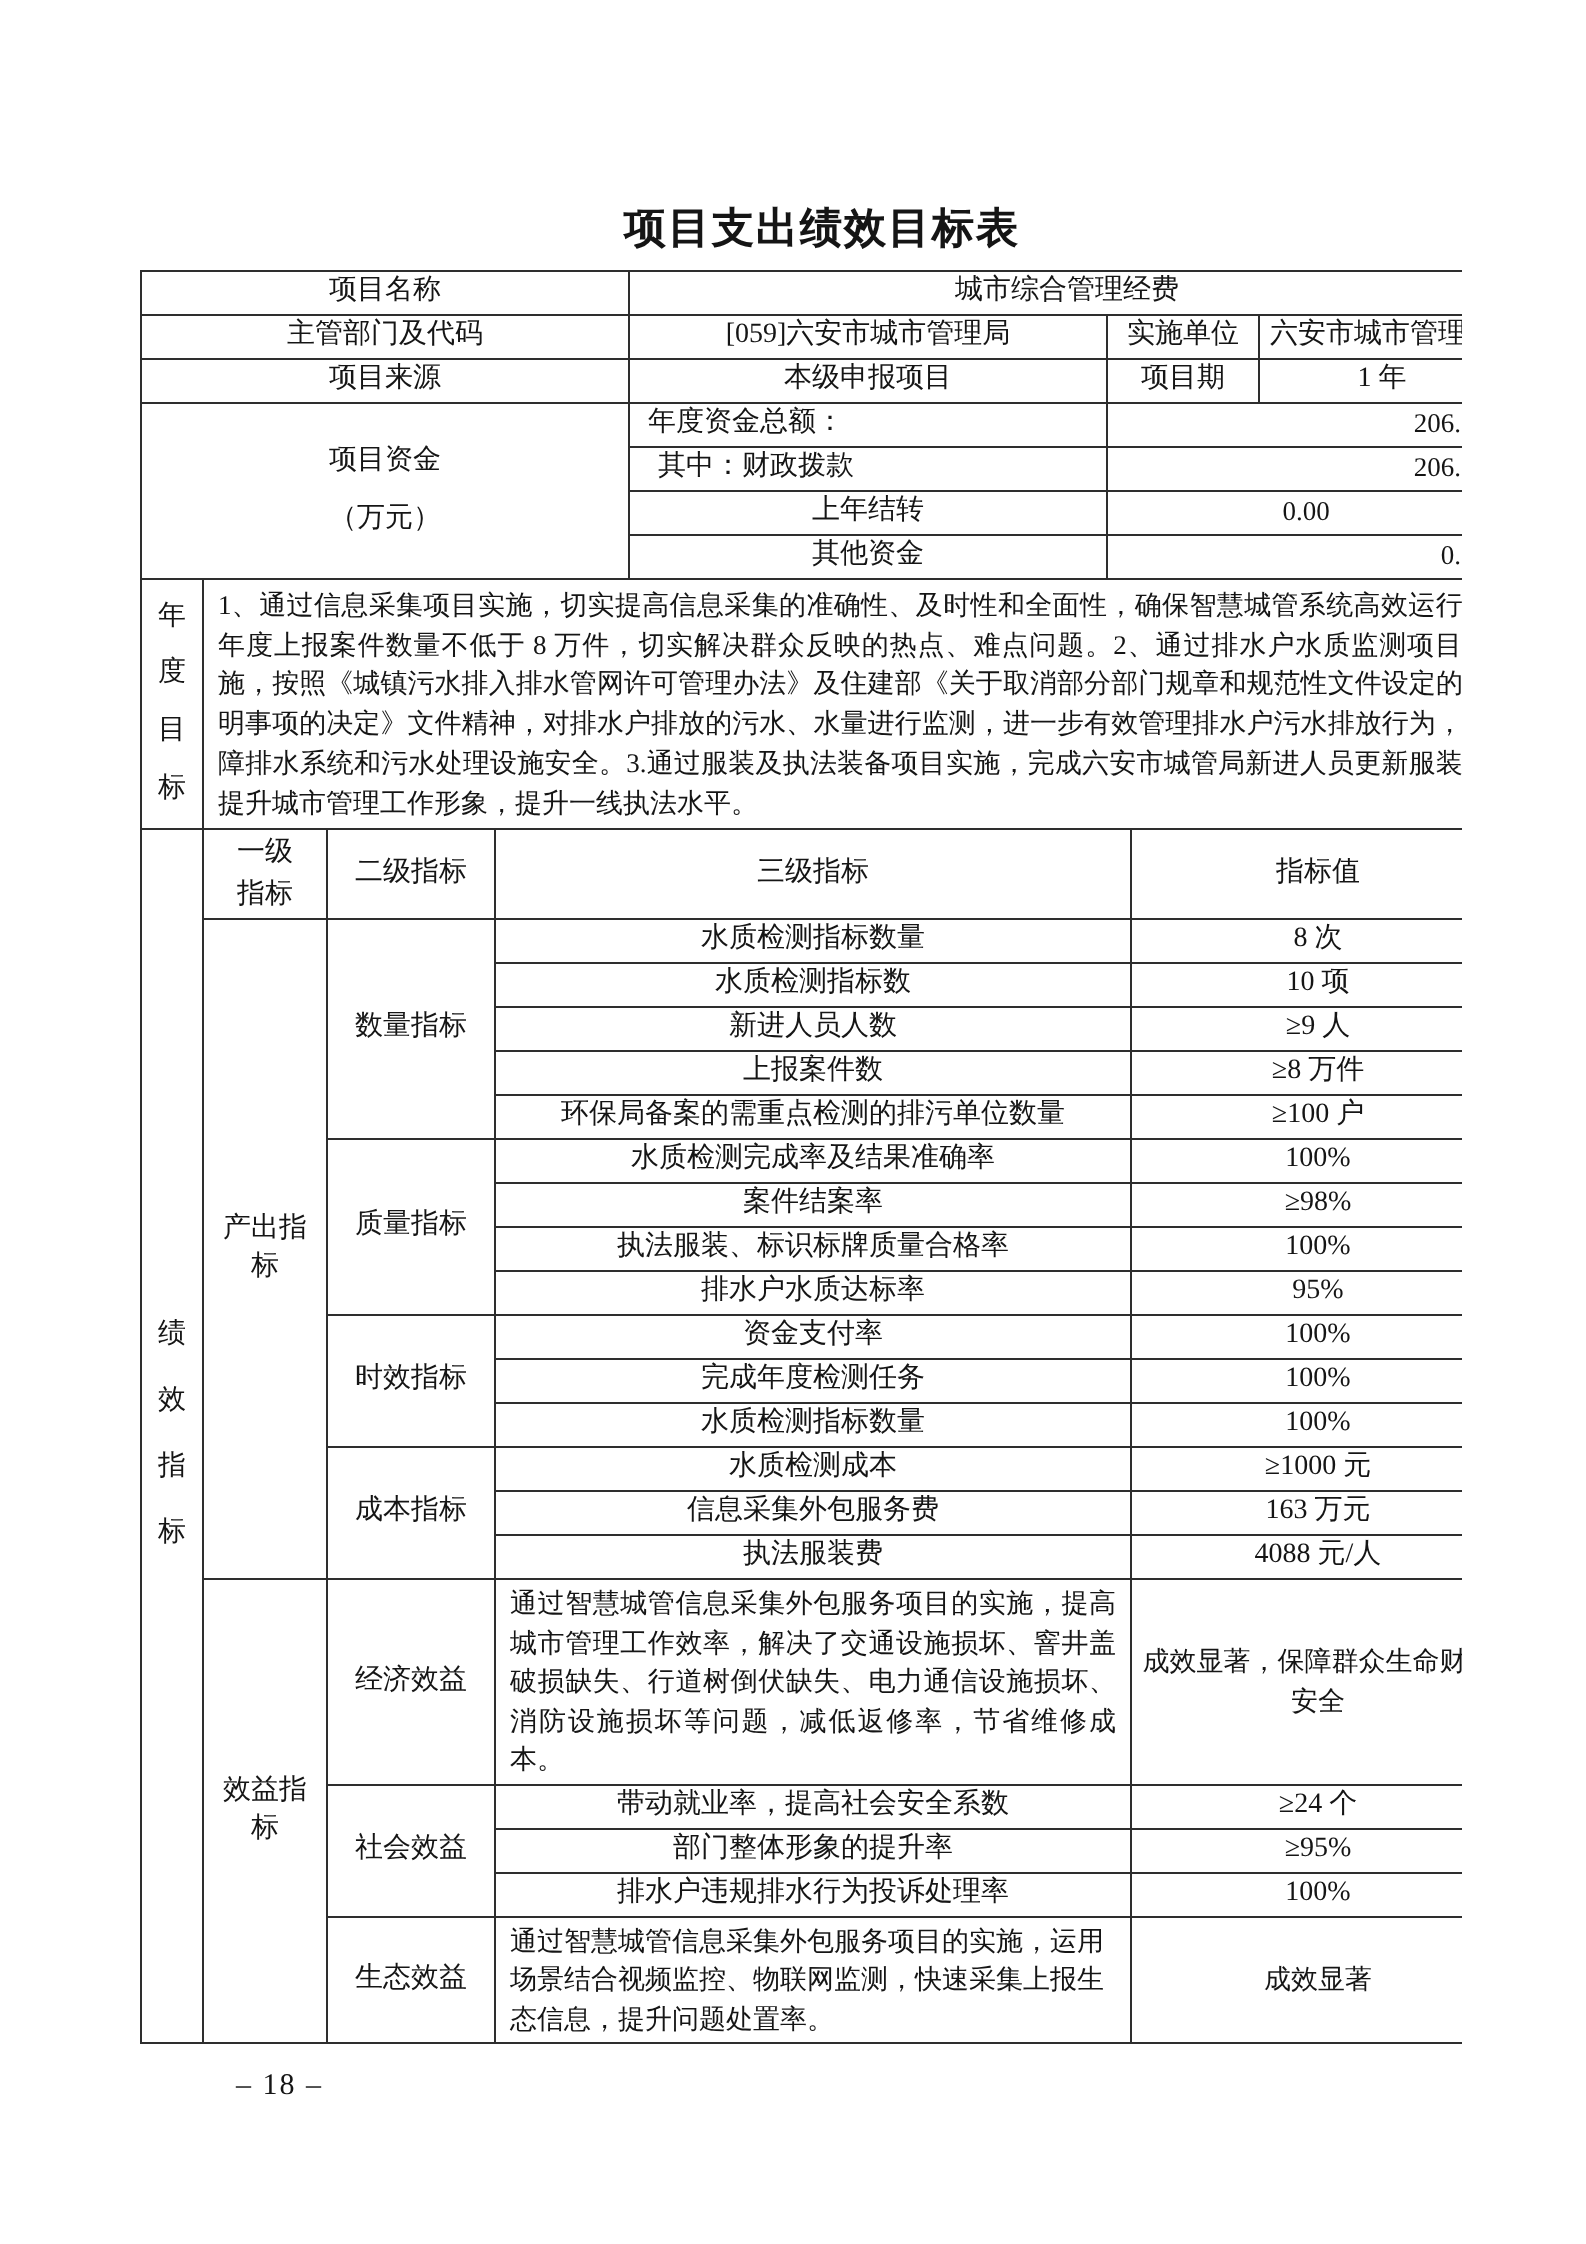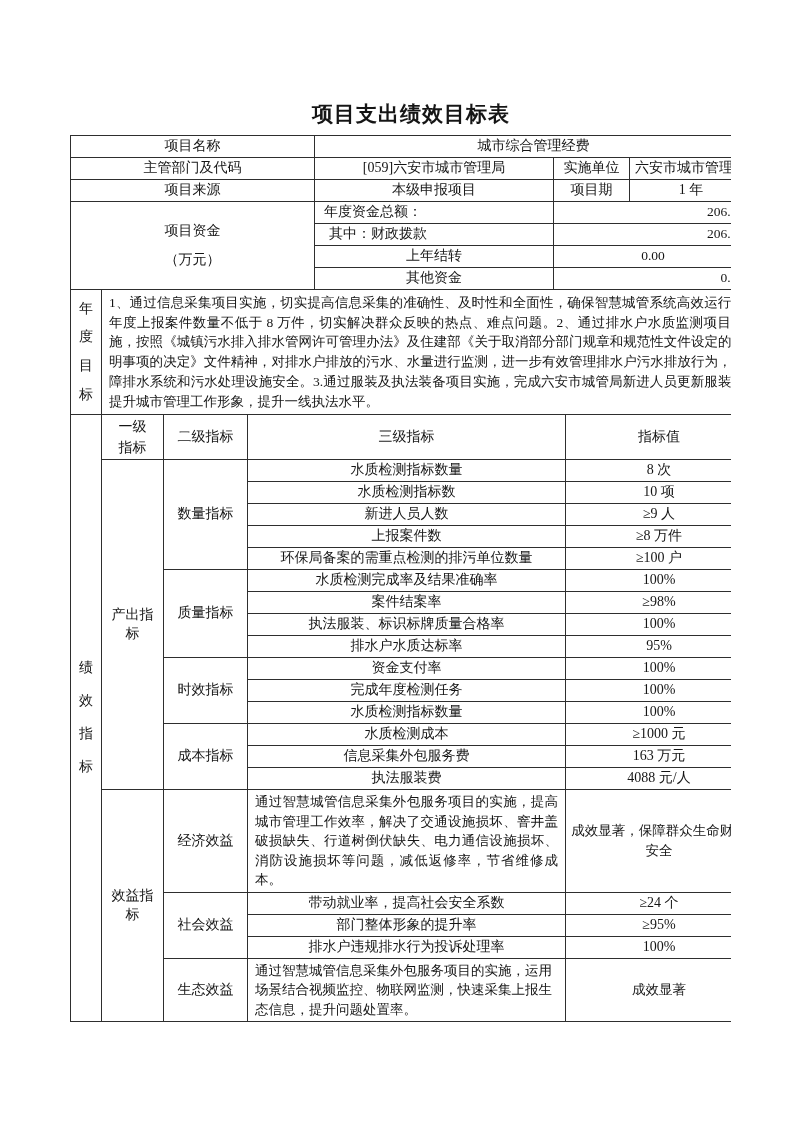--- a/index.html
+++ b/index.html
@@ -242,14 +242,15 @@
         <td>100%</td>
       </tr>
       <tr class="eco">
         <td>生态效益</td>
         <td class="desc-center">通过智慧城管信息采集外包服务项目的实施，运用场景结合视频监控、物联网监测，快速采集上报生态信息，提升问题处置率。</td>
         <td class="val-multi">成效显著</td>
       </tr>
     </tbody>
       </table>
 
+    <div class="page-number">– 18 –</div>
   </div>
 </div>
 
 </body></html>

